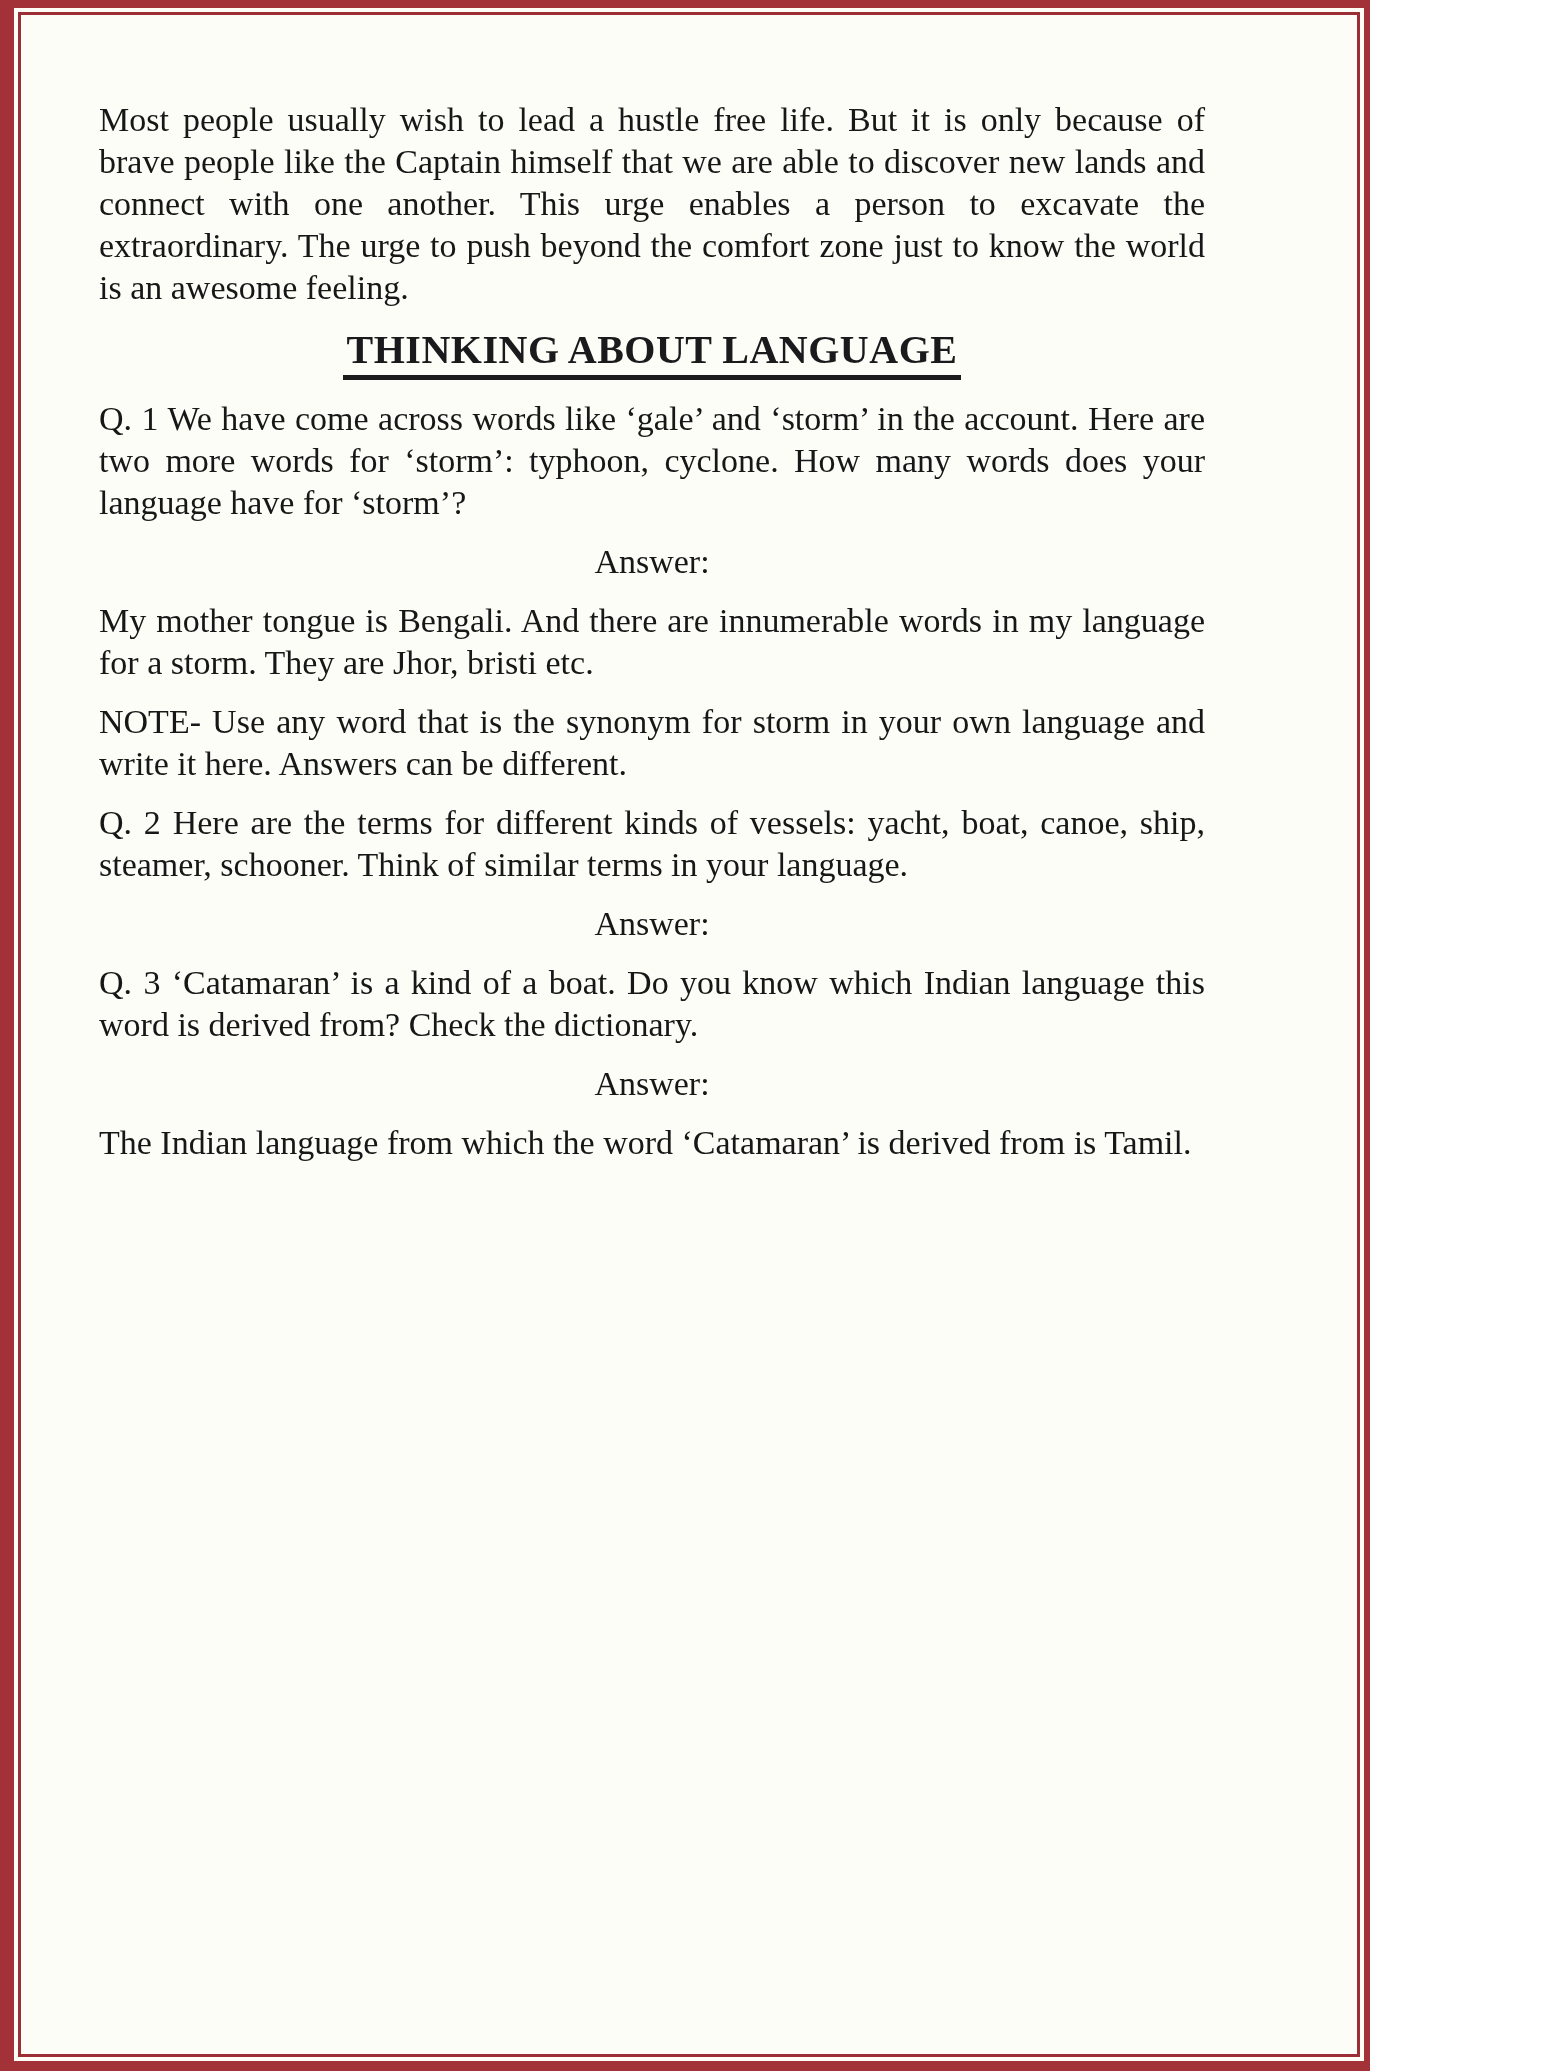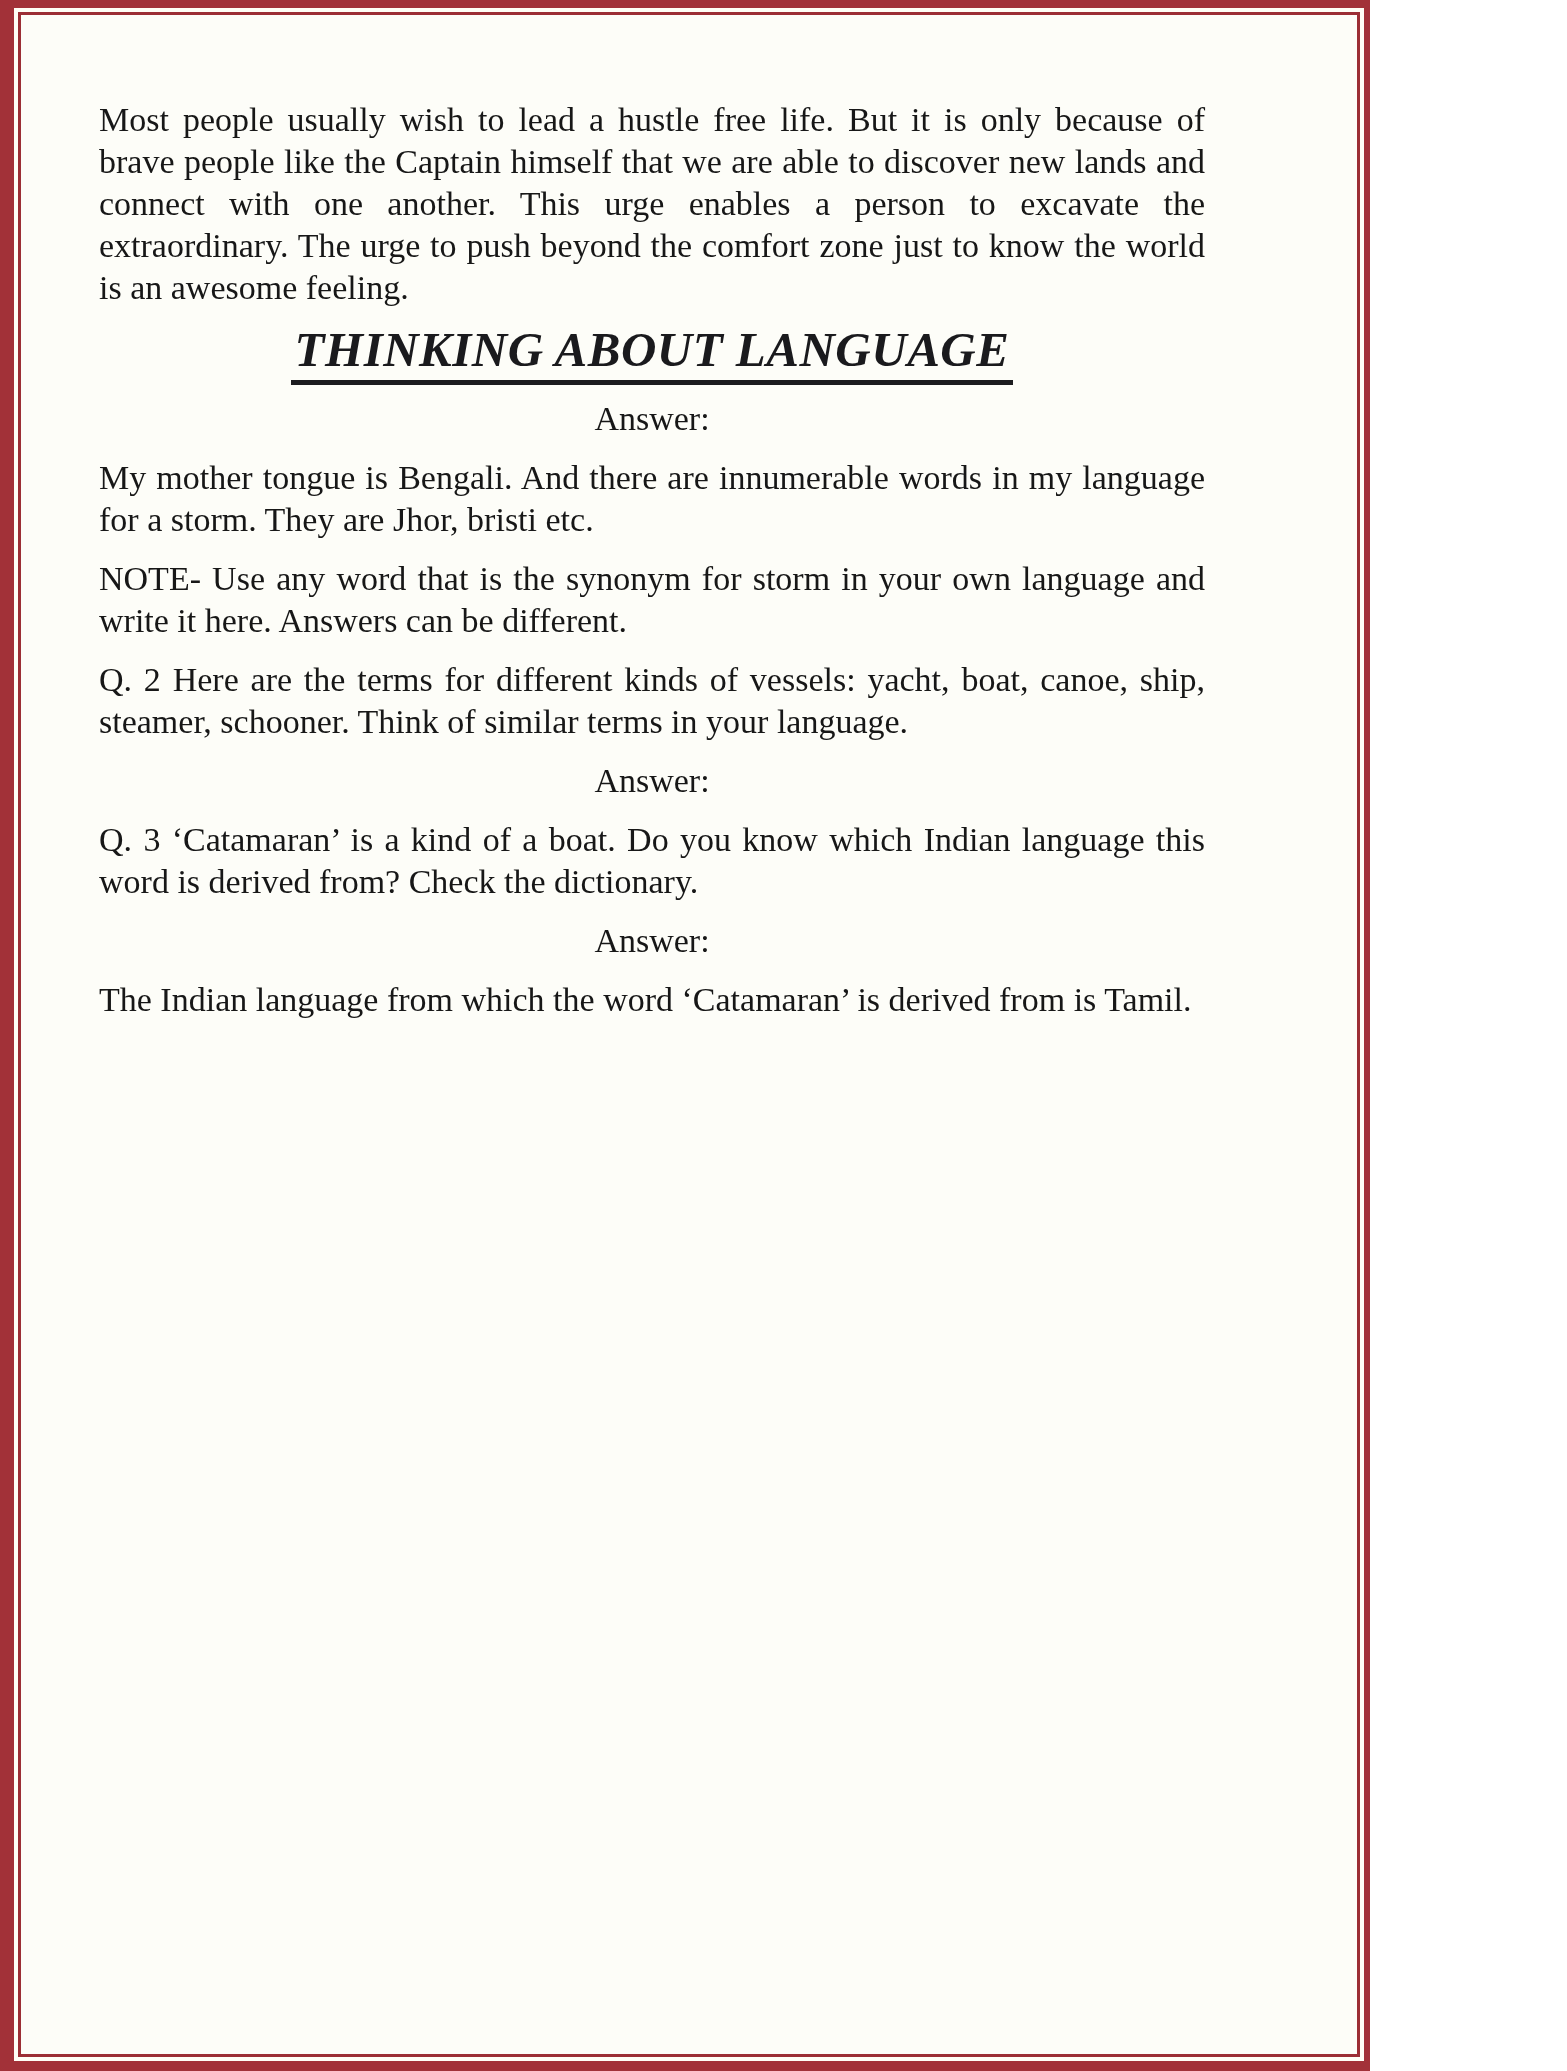--- a/index.html
+++ b/index.html
@@ -34,43 +34,43 @@
   .para {
     margin: 0 0 17px 0;
     text-align: justify;
   }
   .answer-label {
     text-align: center;
   }
   .heading {
     margin: 6px 0 24px 0;
     text-align: center;
-    font-size: 49px;
+    font-size: 40px;
     line-height: 48px;
     font-weight: bold;
     color: #1a1a1d;
-    font-style: italic;
   }
   .heading-text {
     border-bottom: 5px solid #1c1c1f;
     padding: 0 4px 3px 4px;
     letter-spacing: 0.5px;
   }
 </style>
 </head>
 <body>
 
 <div class="page">
   <div class="frame">
     <div class="content">
 
       <p class="para">Most people usually wish to lead a hustle free life. But it is only because of brave people like the Captain himself that we are able to discover new lands and connect with one another. This urge enables a person to excavate the extraordinary. The urge to push beyond the comfort zone just to know the world is an awesome feeling.</p>
 
       <h1 class="heading"><span class="heading-text">THINKING ABOUT LANGUAGE</span></h1>
 
+      <p class="para">Q. 1 We have come across words like ‘gale’ and ‘storm’ in the account. Here are two more words for ‘storm’: typhoon, cyclone. How many words does your language have for ‘storm’?</p>
       <p class="para answer-label">Answer:</p>
       <p class="para">My mother tongue is Bengali. And there are innumerable words in my language for a storm. They are Jhor, bristi etc.</p>
       <p class="para">NOTE- Use any word that is the synonym for storm in your own language and write it here. Answers can be different.</p>
 
       <p class="para">Q. 2 Here are the terms for different kinds of vessels: yacht, boat, canoe, ship, steamer, schooner. Think of similar terms in your language.</p>
       <p class="para answer-label">Answer:</p>
 
       <p class="para">Q. 3 ‘Catamaran’ is a kind of a boat. Do you know which Indian language this word is derived from? Check the dictionary.</p>
       <p class="para answer-label">Answer:</p>
       <p class="para">The Indian language from which the word ‘Catamaran’ is derived from is Tamil.</p>

